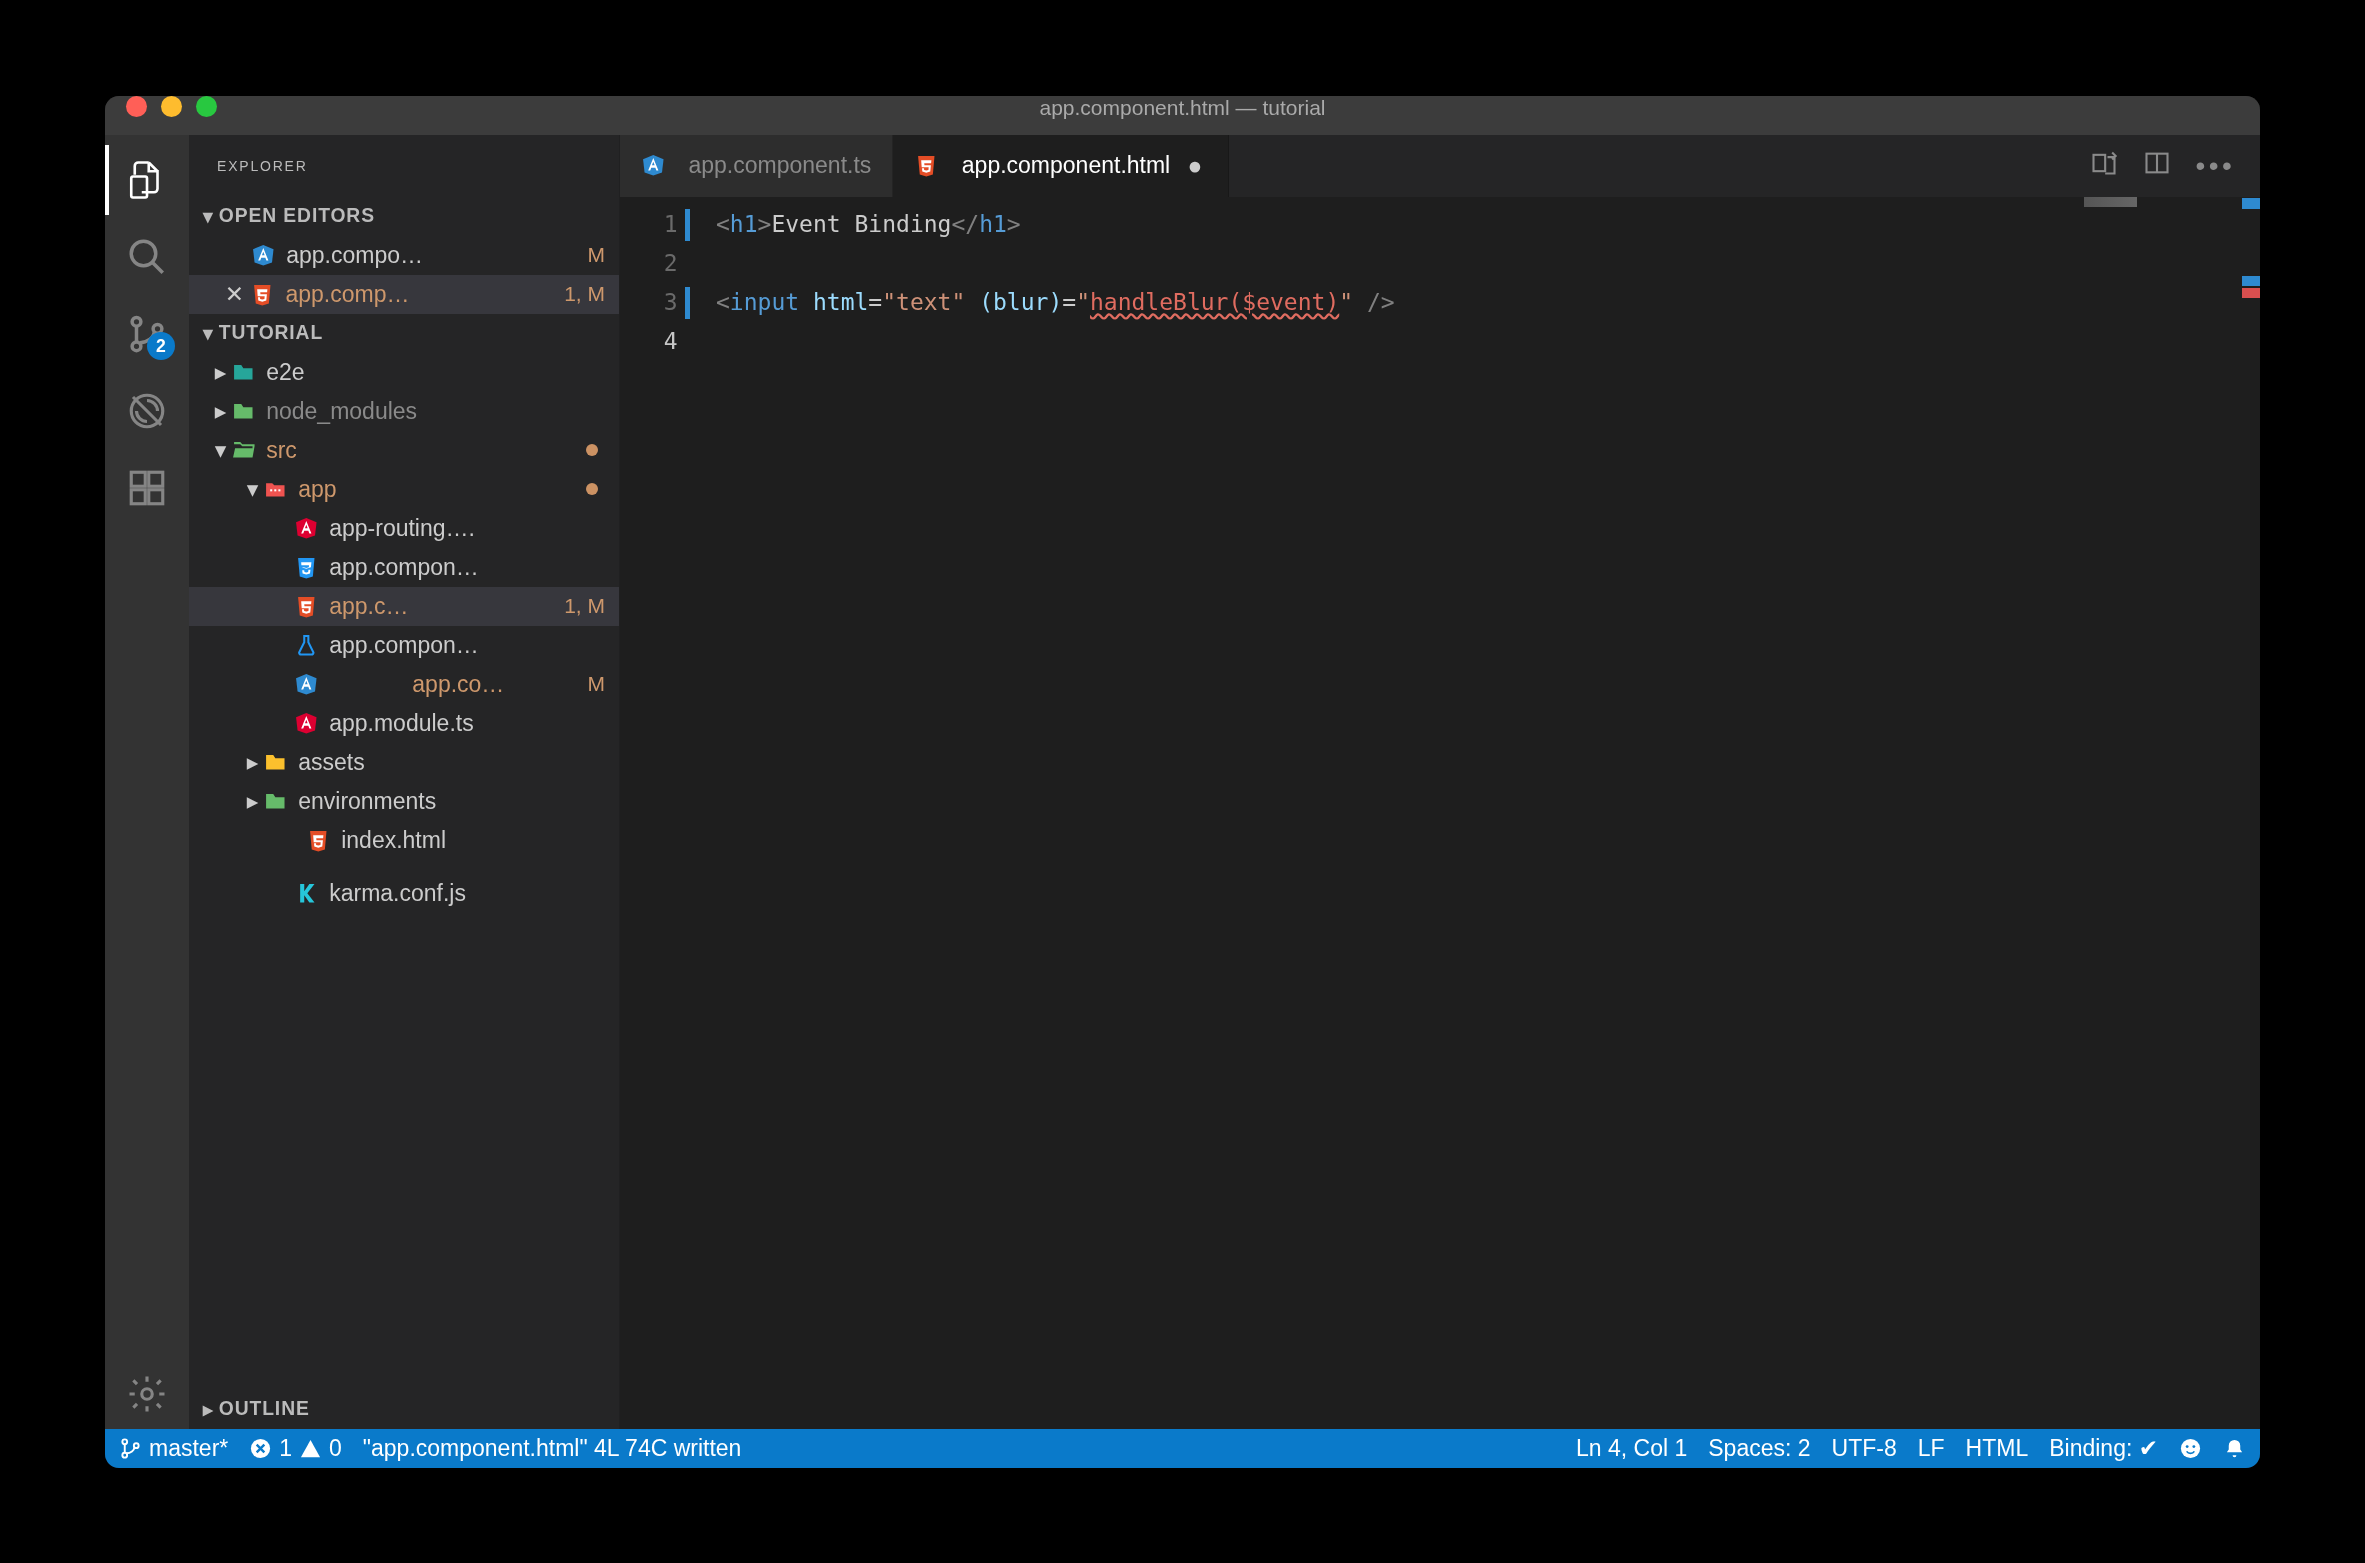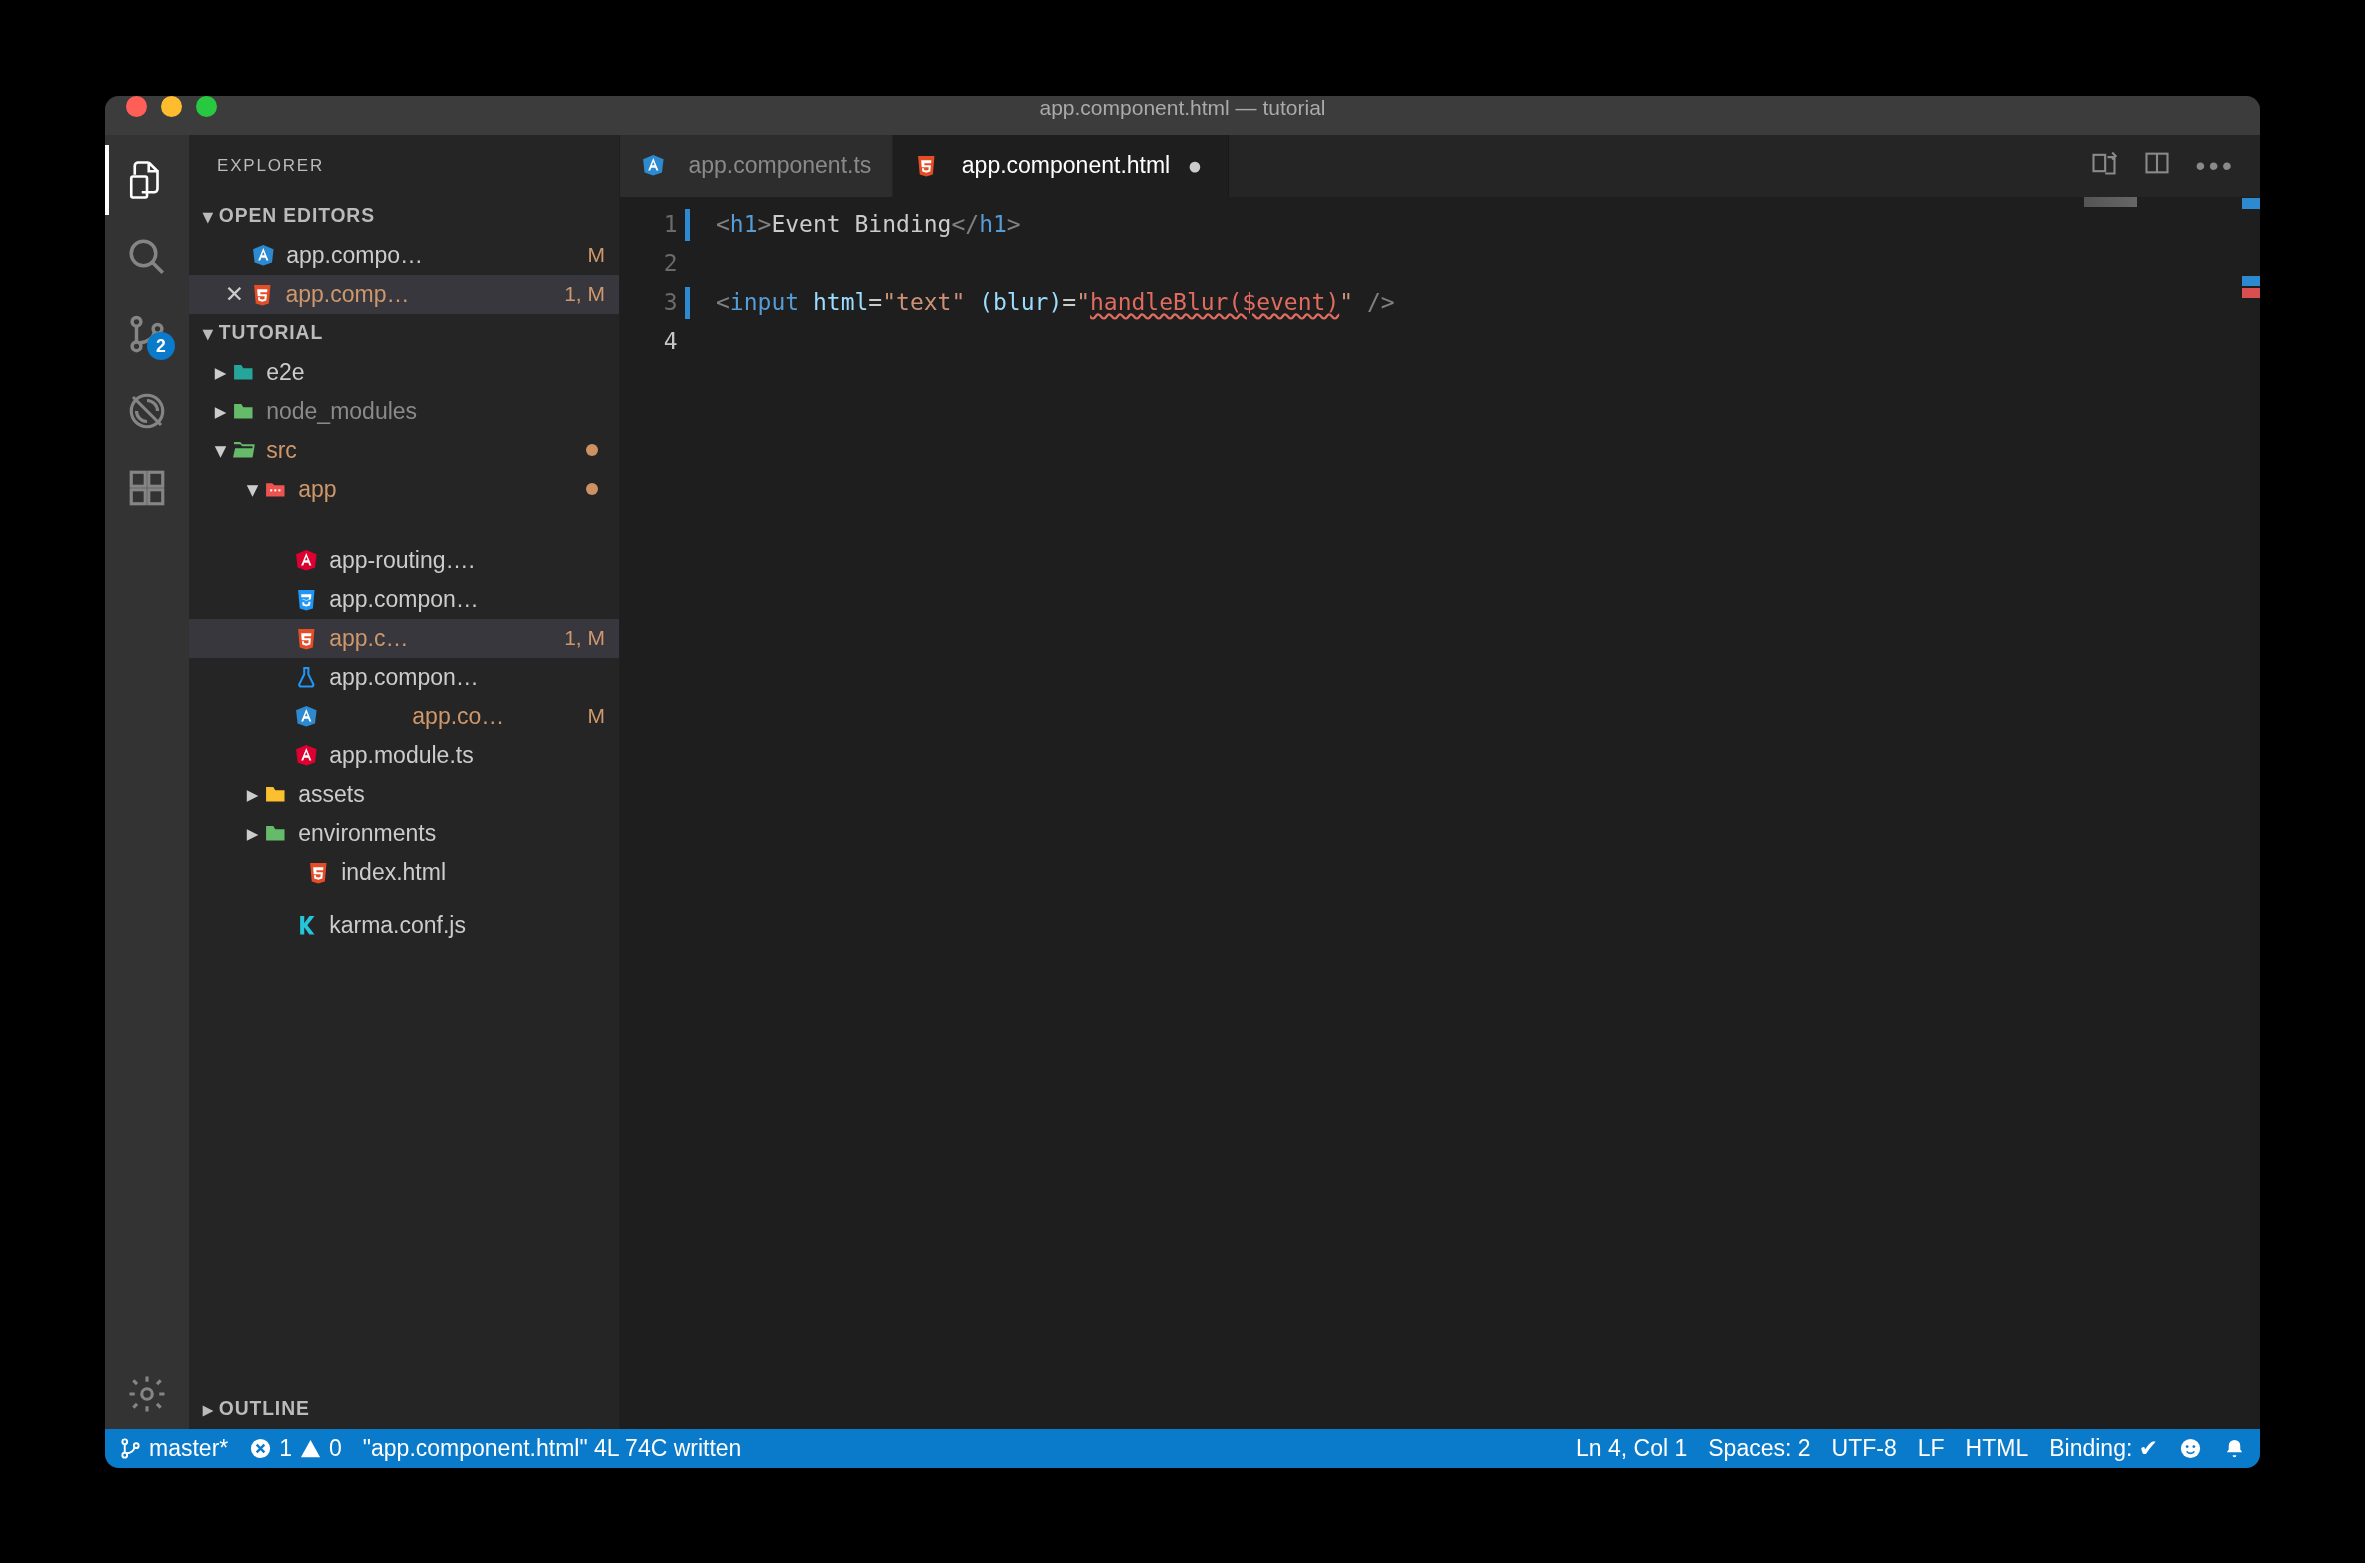--- a/index.html
+++ b/index.html
@@ -38,21 +38,21 @@
 
 .activity{width:84px;background:#333333;display:flex;flex-direction:column;align-items:center;padding-top:10.6px;gap:7px}
 .act-item{width:84px;height:70px;display:flex;align-items:center;justify-content:center;position:relative;color:var(--icon-dim)}
 .act-item.active{color:#fff}
 .act-item.active::before{content:'';position:absolute;left:0;top:0;bottom:0;width:3.5px;background:#fff}
 .act-item svg{width:42px;height:42px}
 .act-badge{position:absolute;bottom:8.8px;right:14px;background:var(--accent-blue);color:#fff;border-radius:21px;min-width:28px;height:28px;display:flex;align-items:center;justify-content:center;font-size:17.6px;font-weight:600}
 .activity .spacer{flex:1}
 
 .sidebar{width:431px;background:var(--bg-dark);display:flex;flex-direction:column;border-right:0.9px solid #00000020}
-.sb-title{height:62px;display:flex;align-items:center;padding:0 28px;font-size:17px;letter-spacing:1.8px;color:var(--sidebar-heading)}
+.sb-title{height:62px;display:flex;align-items:center;padding:0 28px;font-size:14px;letter-spacing:1.8px;color:var(--sidebar-heading)}
 .sb-section{display:flex;align-items:center;height:39px;padding-left:8.8px;font-size:19.3px;font-weight:700;letter-spacing:0.9px;color:var(--sidebar-heading);cursor:pointer}
 .sb-section .chev{width:21px;text-align:center}
 .tree{flex:0 0 auto}
 .row{display:flex;align-items:center;height:39px;font-size:23px;color:var(--fg);cursor:pointer;white-space:nowrap;overflow:hidden}
 .row.selected{background:var(--selected-bg)}
 .row .label{flex:1;overflow:hidden;text-overflow:ellipsis}
 .row.mod .label{color:var(--m-badge)}
 .row .badge{color:var(--m-badge);padding-right:14px;font-size:21px}
 .row .dot{width:12.3px;height:12.3px;border-radius:50%;background:var(--mod-dot);margin-right:21px}
 .row .chev{width:21px;text-align:center;color:var(--fg)}
@@ -224,21 +224,21 @@
               <svg viewBox="0 0 24 24">
                 <path fill="#ef5350" d="M3 6h6l2 2h10v11H3z"></path>
                 <rect x="7" y="12" width="2" height="2" fill="#fff"></rect>
                 <rect x="11" y="12" width="2" height="2" fill="#fff"></rect>
                 <rect x="15" y="12" width="2" height="2" fill="#fff"></rect>
               </svg>
             </span>
             <span class="label">app</span>
             <span class="dot"></span>
           </div>
-          <div class="row" style="padding-left: 84px; margin-top: 32px;">
+          <div class="row" style="padding-left: 84px;">
             <span class="chev">&nbsp;</span>
             <span class="ficon">
               <svg viewBox="0 0 24 24">
                 <path fill="#dd0031" d="M12 2L2 6l1.5 13L12 22l8.5-3L22 6z"></path>
                 <path fill="#fff" d="M12 5l-5 12h2l1-2.5h4l1 2.5h2zM12 8.5l1.3 3.5h-2.6z"></path>
               </svg>
             </span>
             <span class="label">app-routing….</span>
           </div>
           <div class="row" style="padding-left: 84px;">

